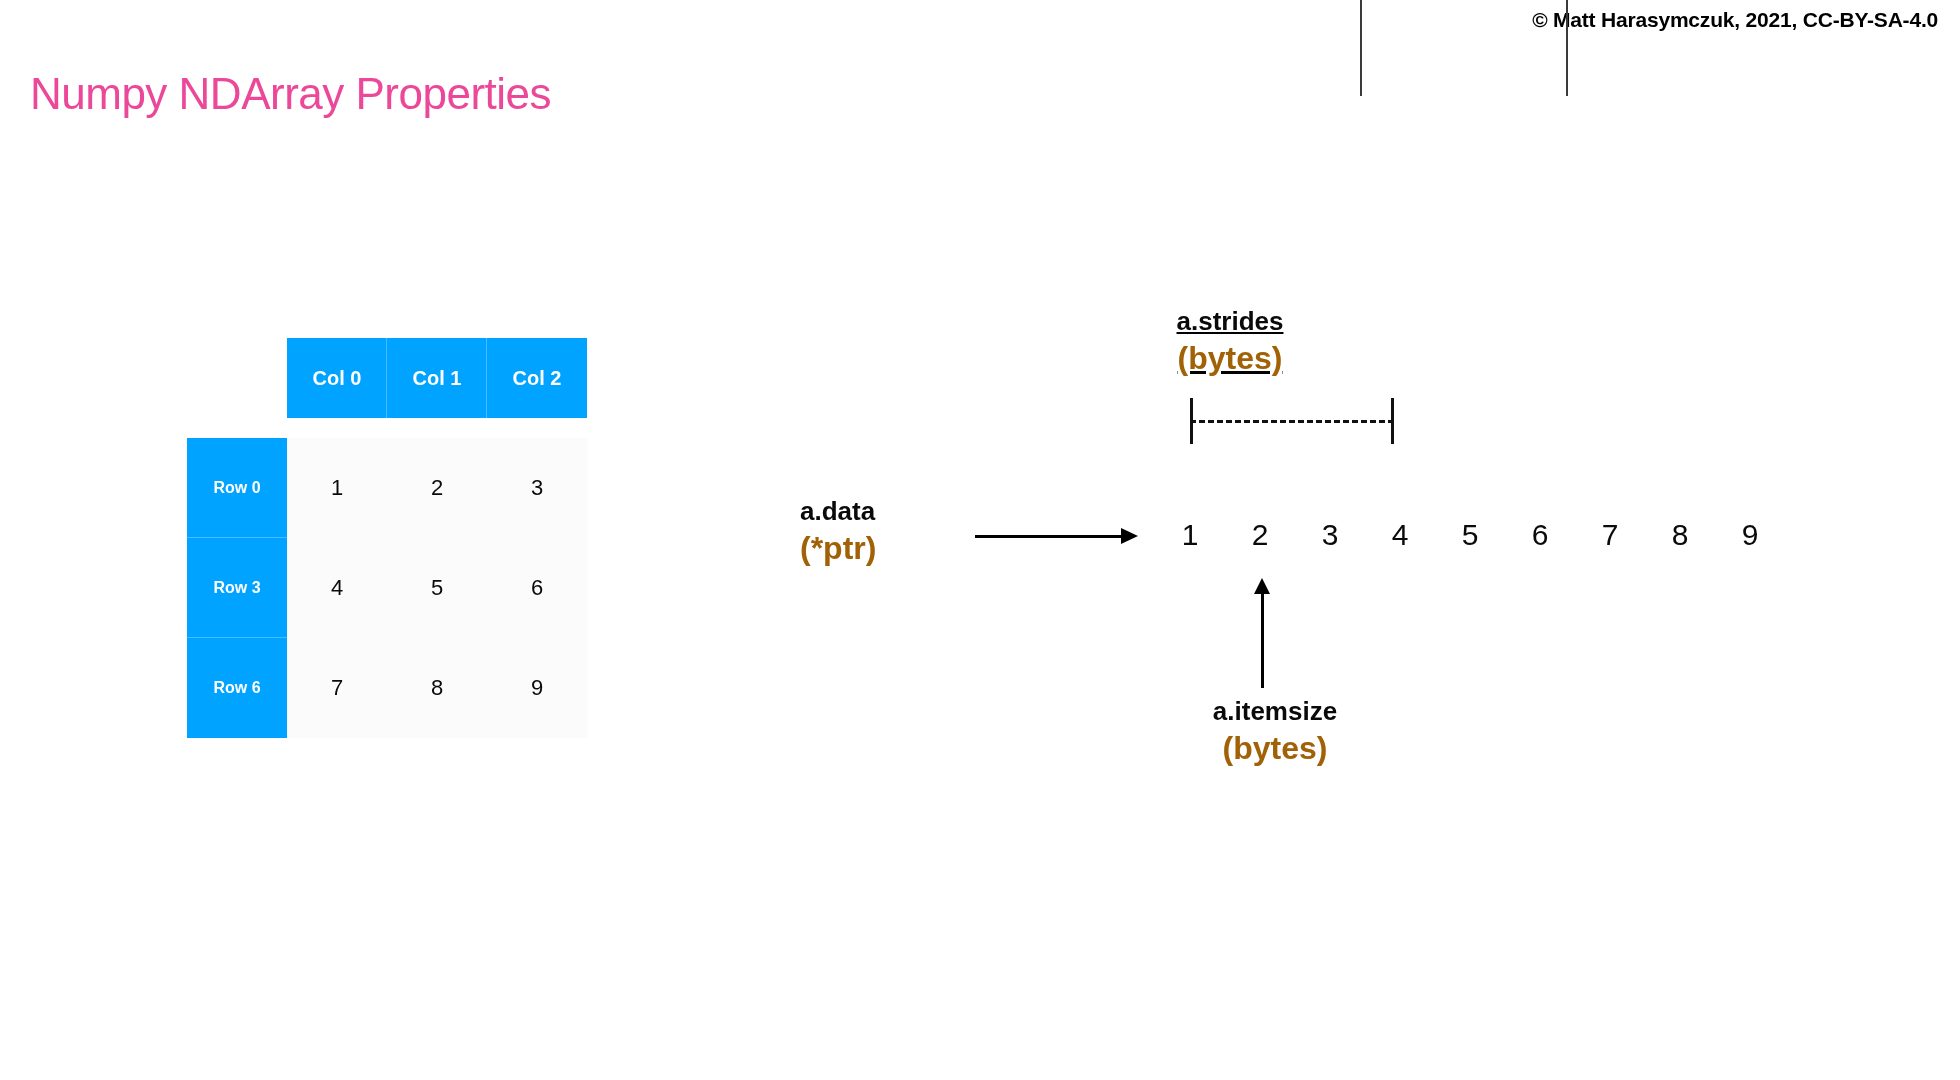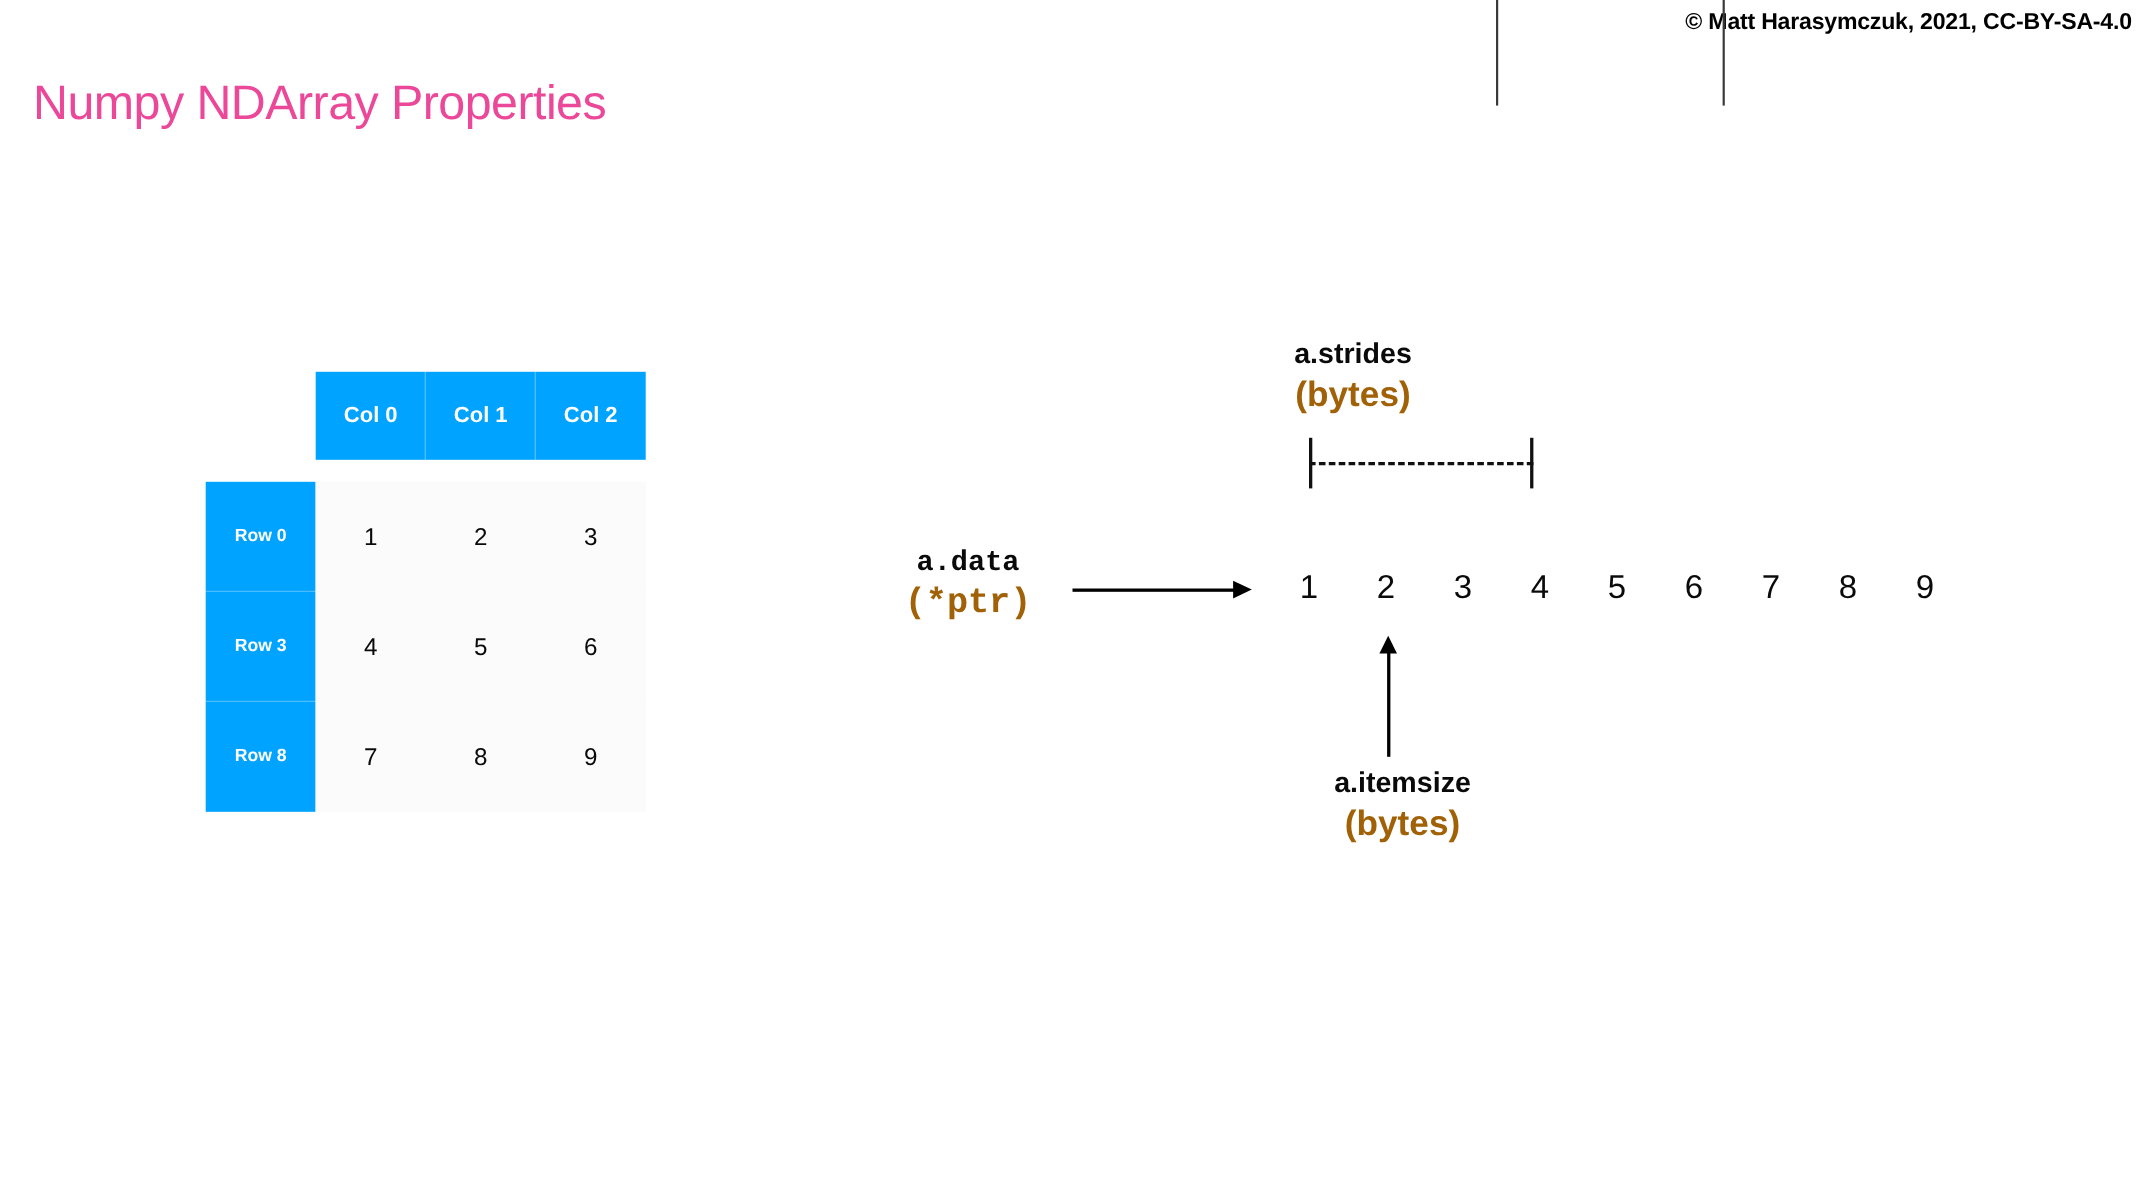--- a/index.html
+++ b/index.html
@@ -113,35 +113,35 @@
     background: #fbfbfb;
   }
 
   
   #strides-label {
     position: absolute;
     left: 1140px;
     top: 305px;
     width: 180px;
     text-align: center;
+    text-decoration: underline;
   }
   #itemsize-label {
     position: absolute;
     left: 1175px;
     top: 695px;
     width: 200px;
     text-align: center;
   }
   #data-label {
     position: absolute;
     left: 800px;
     top: 495px;
     width: 160px;
-    text-align: center;
-    font-family: Liberation Mono, monospace;
+    text-align: left;
   }
   .prop-name {
     font-size: 26px;
     font-weight: bold;
     color: #0a0a0a;
     line-height: 1.25;
     white-space: nowrap;
   }
   .prop-unit {
     font-size: 32px;
@@ -267,21 +267,21 @@
 
   <div class="col-header-row">
     <div class="col-header">Col 0</div>
     <div class="col-header">Col 1</div>
     <div class="col-header">Col 2</div>
   </div>
 
   <div class="row-header-col">
     <div class="row-header">Row 0</div>
     <div class="row-header">Row 3</div>
-    <div class="row-header">Row 8</div>
+    <div class="row-header">Row 6</div>
   </div>
 
   <div class="body-grid">
     <div class="body-row">
       <div class="body-cell">1</div>
       <div class="body-cell">2</div>
       <div class="body-cell">3</div>
     </div>
     <div class="body-row">
       <div class="body-cell">4</div>

